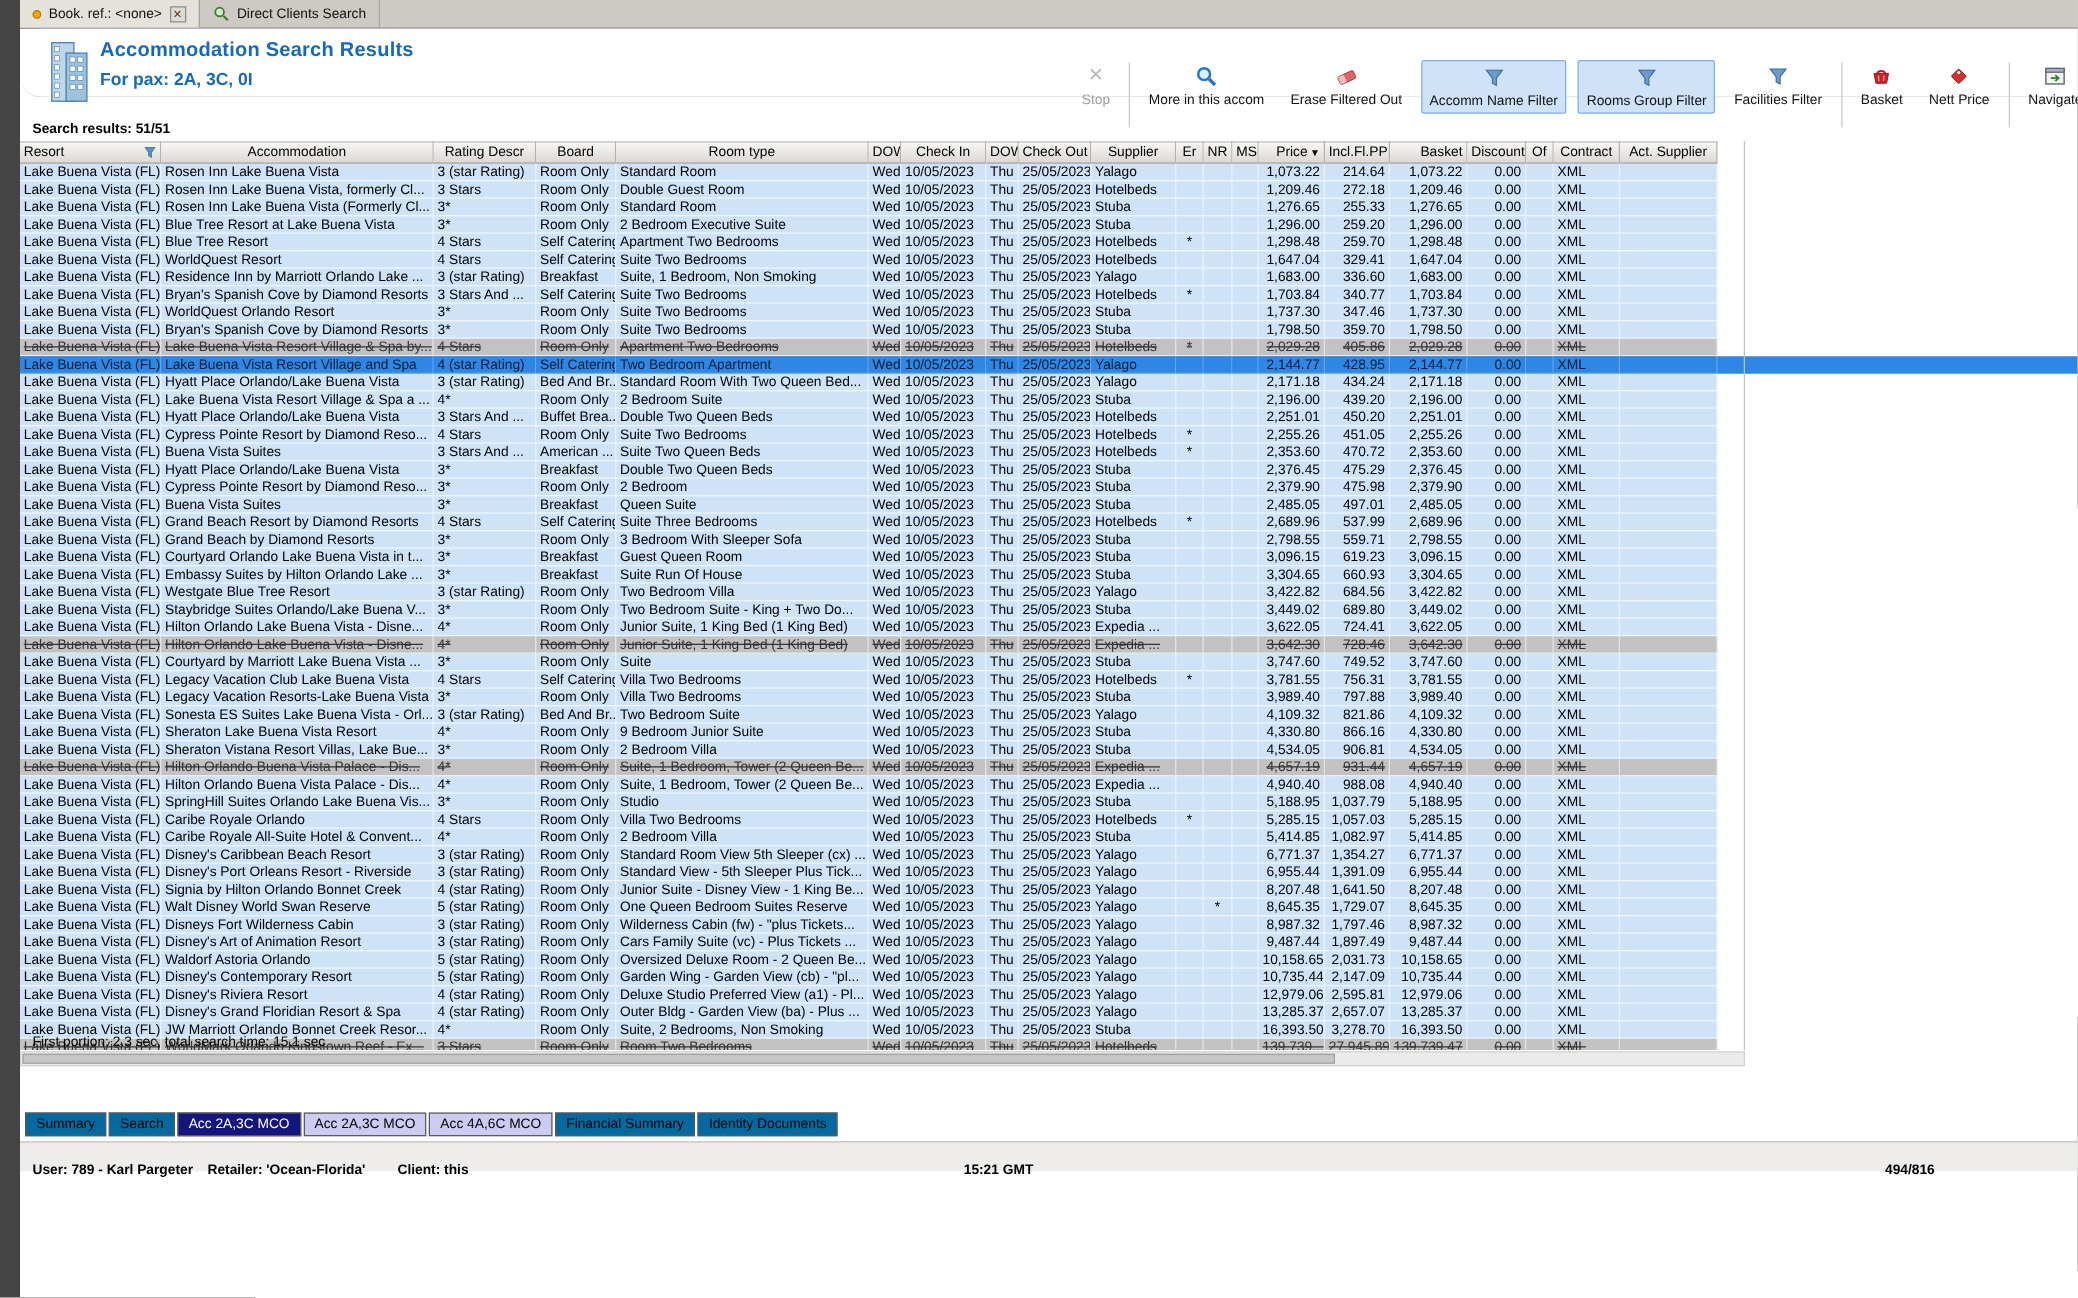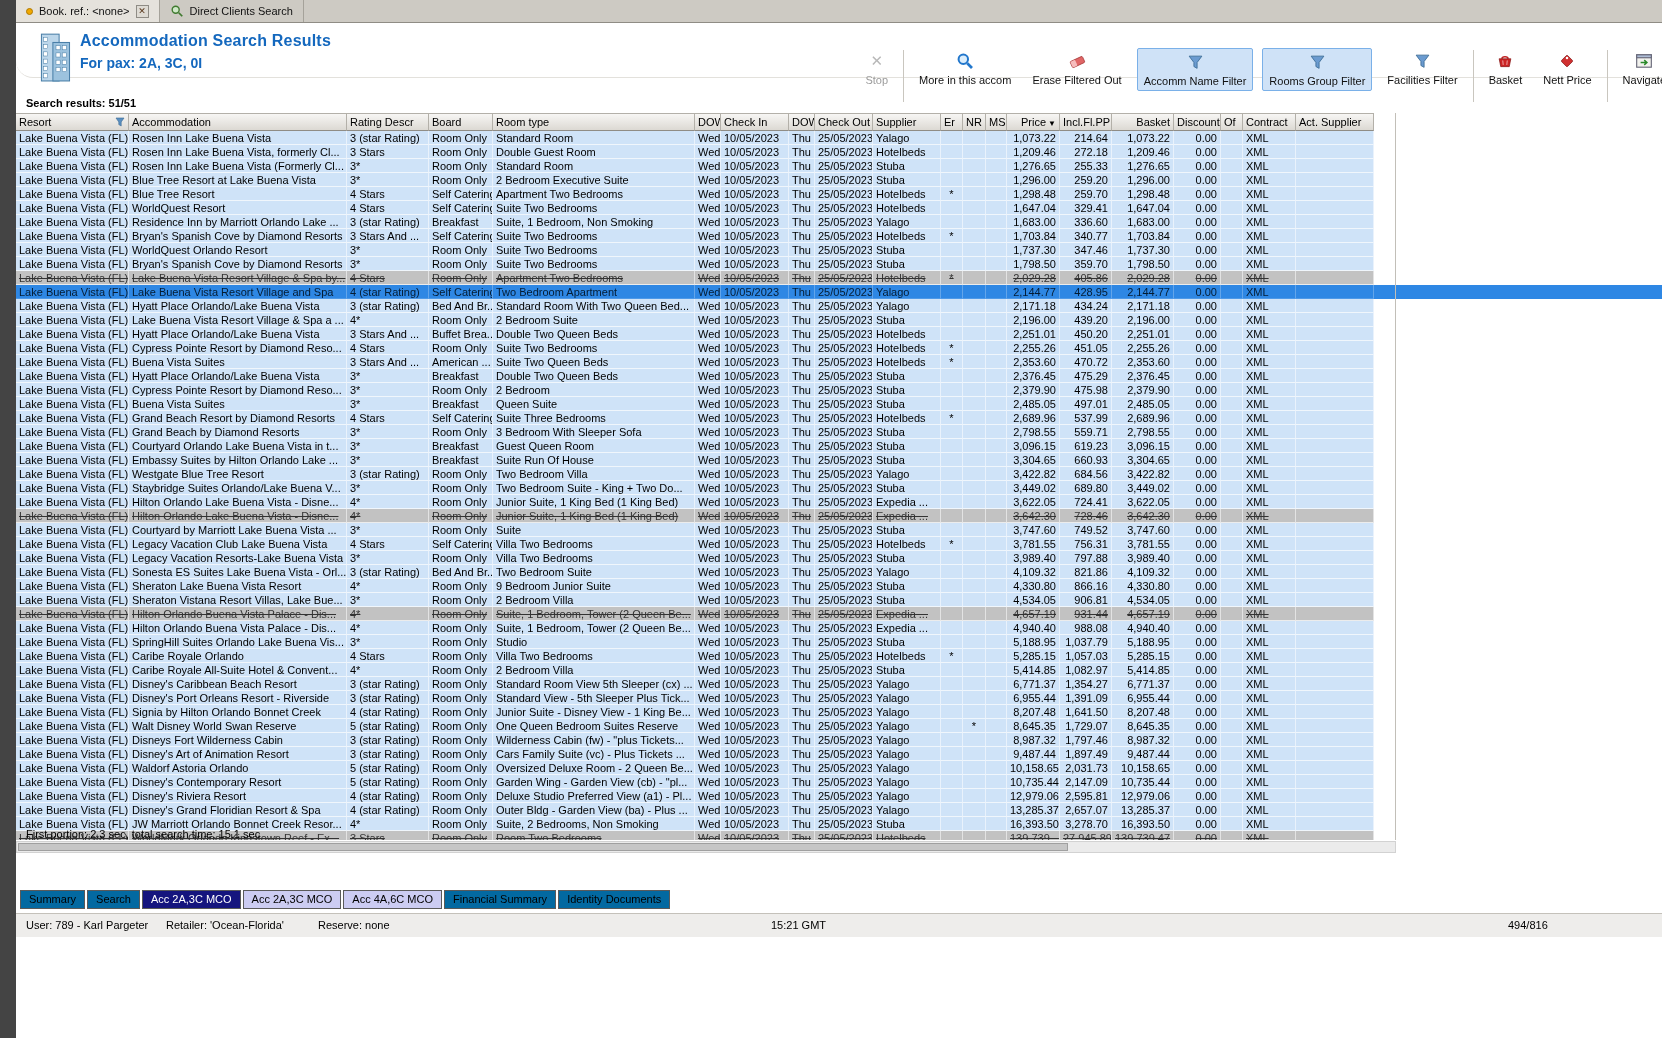--- a/index.html
+++ b/index.html
@@ -28,21 +28,21 @@
   .tbtn.toggled{background:var(--toggle-blue-bg,#cfe2f7);border:1px solid var(--toggle-blue-border,#7ab0e8);border-radius:2px;}
   .tsep{width:1px;background:#c9c6bf;height:52px;margin-top:2px;}
   .stopx{font-size:15px;font-weight:bold;color:#b8b8b8;}
 
   
   .results-label{position:absolute;left:10px;top:97px;font-weight:bold;}
 
   
   .table-wrap{position:absolute;left:0;top:113px;width:1380px;height:727px;overflow:hidden;background:transparent;}
   table.grid{border-collapse:separate;border-spacing:0;table-layout:fixed;width:1358px;font-size:11px;}
-  .grid th{height:18px;font-weight:normal;text-align:left;padding:0 3px;background:linear-gradient(#f7f6f4,#dcd9d3);border-right:1px solid #b3b0a9;border-bottom:1px solid #8f8c85;border-top:1px solid #b3b0a9;overflow:hidden;white-space:nowrap;}
+  .grid th{height:18px;font-weight:normal;text-align:center;padding:0 3px;background:linear-gradient(#f7f6f4,#dcd9d3);border-right:1px solid #b3b0a9;border-bottom:1px solid #8f8c85;border-top:1px solid #b3b0a9;overflow:hidden;white-space:nowrap;}
   .grid th.num{text-align:right;}
   .thflex{display:flex;align-items:center;justify-content:space-between;}
   .sortmark{font-size:8px;margin-left:2px;}
   .grid td{height:14px;padding:0 3px;overflow:hidden;white-space:nowrap;border-right:1px solid rgba(255,255,255,.55);border-bottom:1px solid rgba(255,255,255,.7);}
   tr.row-normal td{background:var(--row-blue,#cfe3f8);}
   tr.row-gray td{background:var(--row-gray,#c2c2c2);color:#333;text-decoration:line-through;}
   tr.row-selected td{background:var(--selected-blue,#2e87e4);color:#041c33;border-right-color:rgba(255,255,255,.25);border-bottom-color:rgba(255,255,255,.15);}
   td.num{text-align:right;}
   td.ctr{text-align:center;}
   .sel-strip{position:absolute;left:0;top:285px;width:100%;height:14px;background:var(--selected-blue,#2e87e4);}
@@ -50,21 +50,21 @@
   .hscroll{position:absolute;left:0;top:841px;width:1380px;height:12px;background:#ebebeb;border:1px solid #d2d2d2;}
   .hscroll .thumb{position:absolute;left:1px;top:1px;height:8px;width:1050px;background:#c6c6c6;border:1px solid #a0a0a0;}
 
   
   .timing{position:absolute;left:10px;top:828px;}
   .btabs{position:absolute;left:4px;top:890px;display:flex;gap:2px;}
   .btab{border:1px solid #5a5a5a;padding:2px 8px 3px;background:#0369a1;white-space:nowrap;}
   .btab.navy{background:var(--tab-navy,#15157e);color:#fff;}
   .btab.lav{background:var(--tab-lavender,#ccccf2);}
   .statusbar{position:absolute;left:0;top:913px;width:100%;height:24px;background:#eeedeb;border-top:1px solid #c4c1ba;}
-  .statusbar span{position:absolute;top:5px;white-space:nowrap;}
+  .statusbar span{position:absolute;top:16px;white-space:nowrap;font-weight:bold;}
   .st-user{left:10px;} .st-retailer{left:150px;} .st-client{left:302px;}
   .st-time{left:755px;} .st-pages{left:1492px;}
 
   
   .taskbar{position:absolute;left:0;top:944px;width:100%;height:94px;background:#040404;color:#fff;}
   .task-app{position:absolute;left:0;top:3px;width:50px;height:28px;background:#262626;border-right:1px solid #3c3c3c;display:flex;align-items:center;padding:0 4px;color:#f0f0f0;overflow:hidden;white-space:nowrap;}
   .tray{position:absolute;right:178px;top:9px;display:flex;gap:7px;align-items:center;}
   .clock{position:absolute;right:98px;top:3px;text-align:right;line-height:1.3;}
 </style>
 </head>
@@ -1401,19 +1401,19 @@
     <div class="btab navy">Acc 2A,3C MCO</div>
     <div class="btab lav">Acc 2A,3C MCO</div>
     <div class="btab lav">Acc 4A,6C MCO</div>
     <div class="btab">Financial Summary</div>
     <div class="btab">Identity Documents</div>
   </div>
 
   <div class="statusbar">
     <span class="st-user">User: 789 - Karl Pargeter</span>
     <span class="st-retailer">Retailer: 'Ocean-Florida'</span>
-    <span class="st-client">Reserve: none</span>
+    <span class="st-client">Client: this</span>
     <span class="st-time">15:21 GMT</span>
     <span class="st-pages">494/816</span>
   </div>
 
 
 </div>
 
 </body></html>

